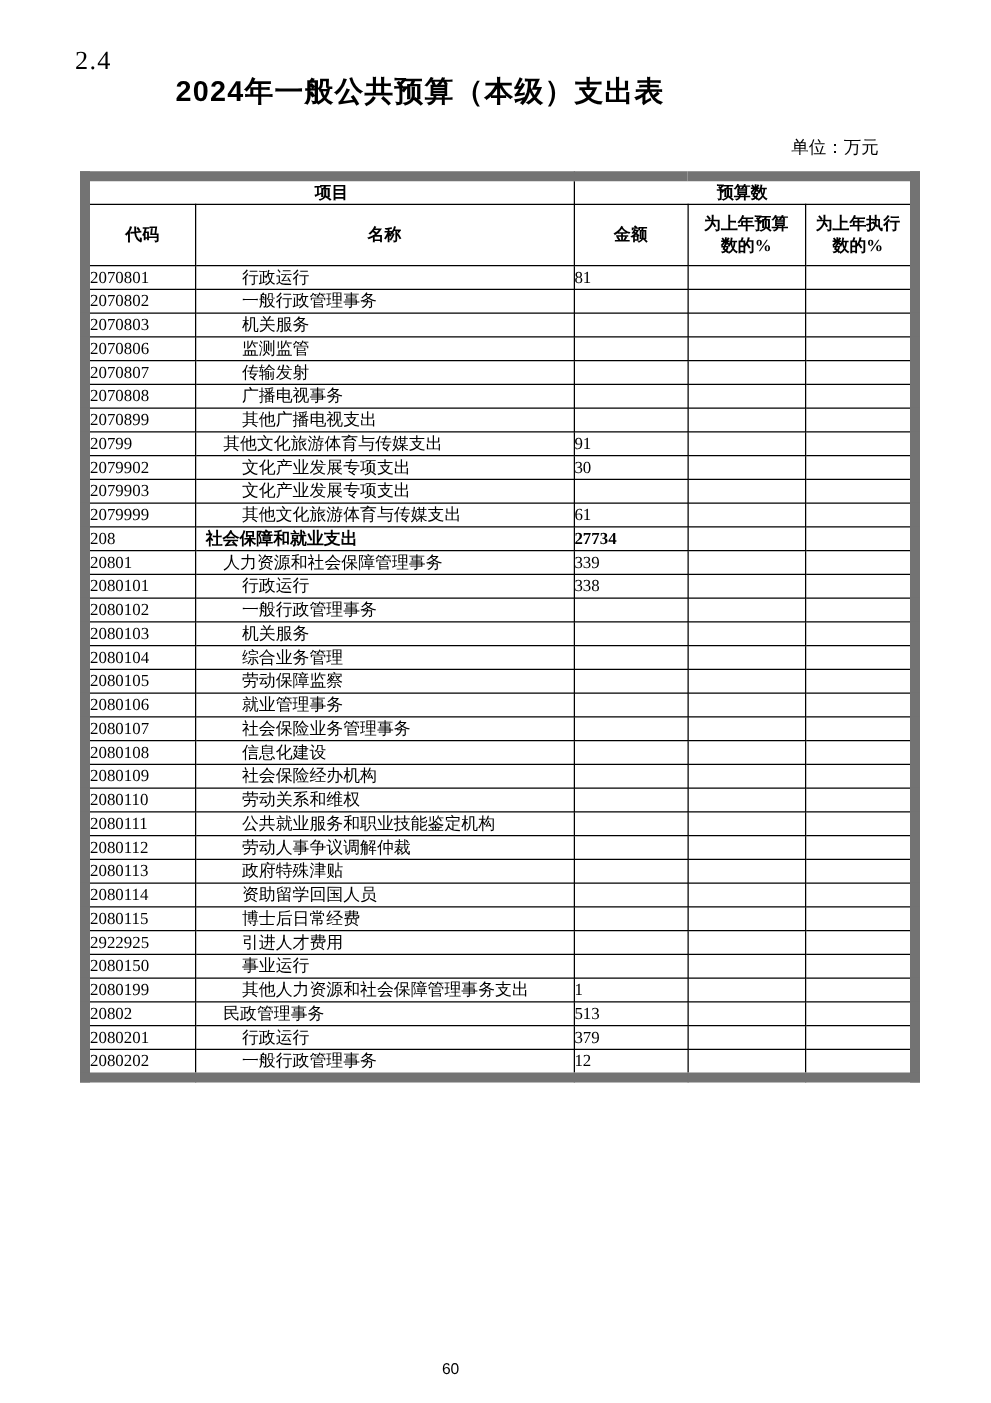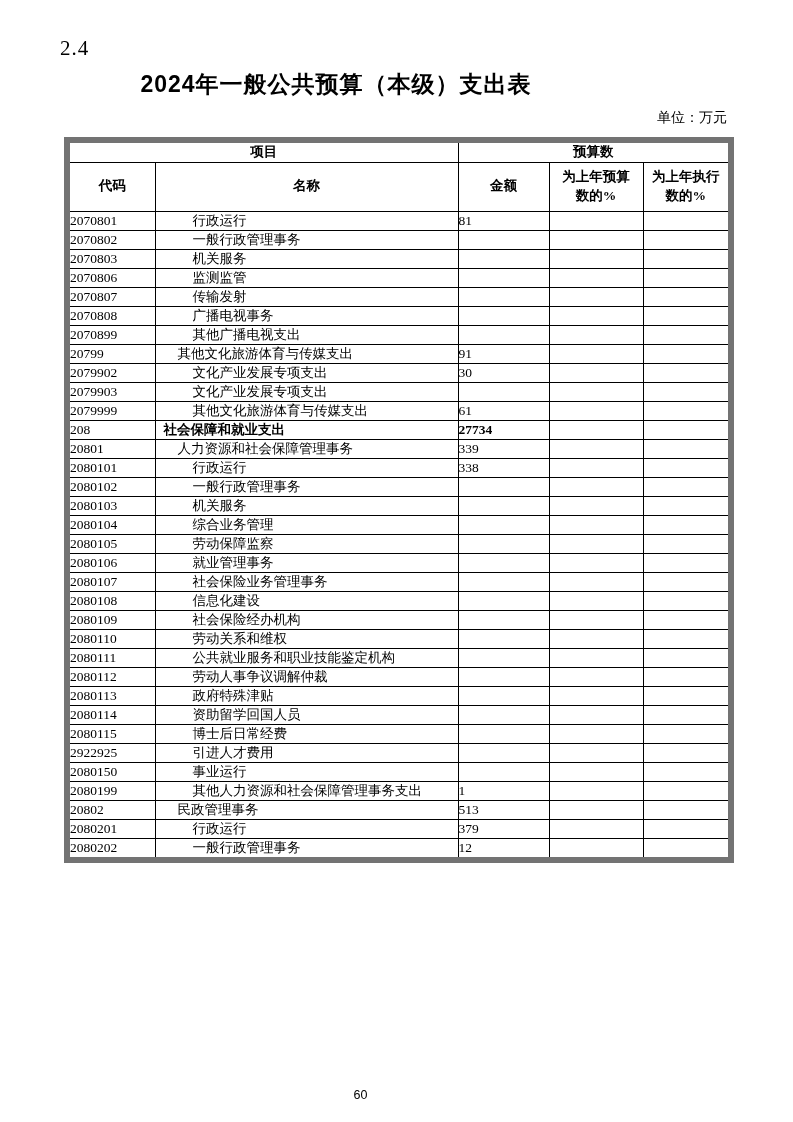--- a/index.html
+++ b/index.html
@@ -19,32 +19,32 @@
   .section-number {
     position: absolute;
     left: 60px;
     top: 36px;
     font-size: 21px;
     letter-spacing: 1px;
   }
   .doc-title {
     position: absolute;
     left: 0;
-    top: 69px;
+    top: 58px;
     width: 672px;
     text-align: center;
     font-family: "Liberation Sans", "DejaVu Sans", sans-serif;
     font-weight: bold;
     font-size: 23px;
     letter-spacing: 1px;
   }
   .unit-note {
     position: absolute;
     top: 109px;
-    left: 455px;
+    left: 431px;
     width: 272px;
     text-align: right;
     font-size: 14px;
   }
   table.budget-table {
     position: absolute;
     left: 64px;
     top: 137px;
     border-collapse: collapse;
     table-layout: fixed;
@@ -58,21 +58,21 @@
 
   table.budget-table th,
   table.budget-table td {
     border: 1px solid #000000;
     padding: 0;
     font-size: 13.5px;
     vertical-align: middle;
     overflow: hidden;
     white-space: nowrap;
   }
-  table.budget-table { border: 6px solid #737373; }
+  table.budget-table { border: 8px solid #737373; }
   thead th {
     font-weight: bold;
     text-align: center;
     font-size: 14px;
     white-space: normal;
     line-height: 1.35;
   }
   tr.hdr-row1 { height: 22px; }
   tr.hdr-row2 { height: 49px; }
   tbody tr { height: 16px; }

